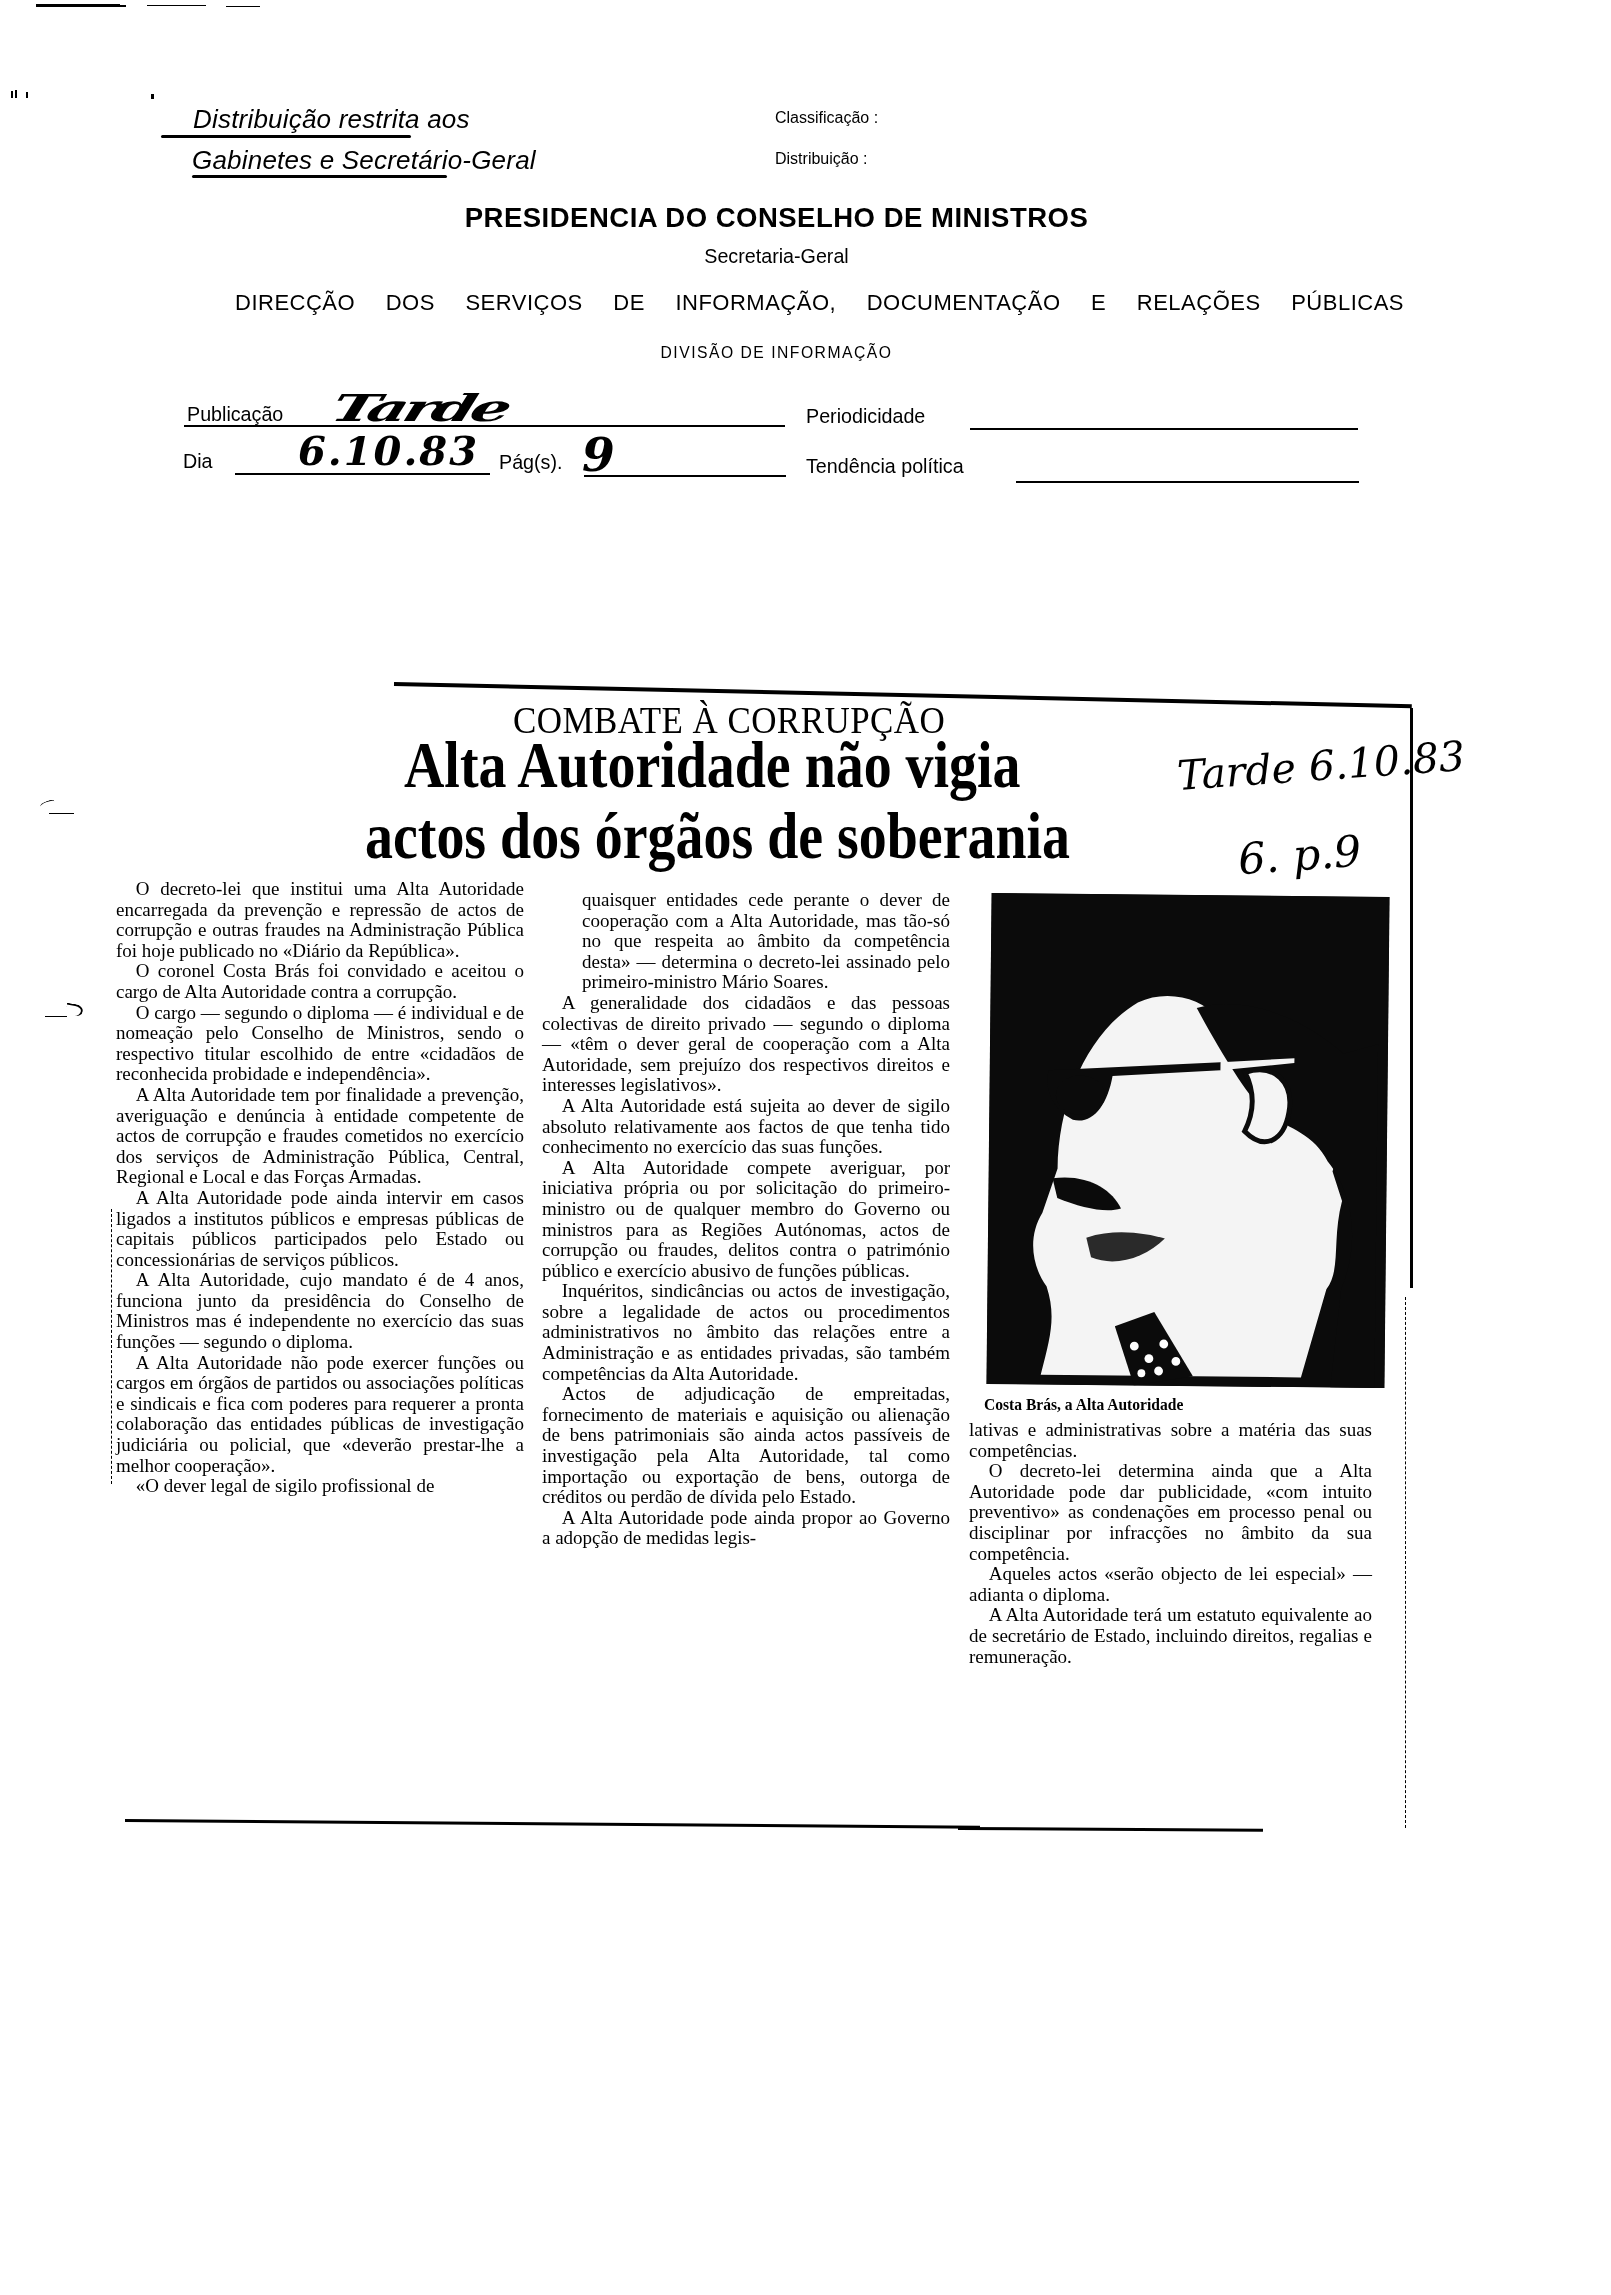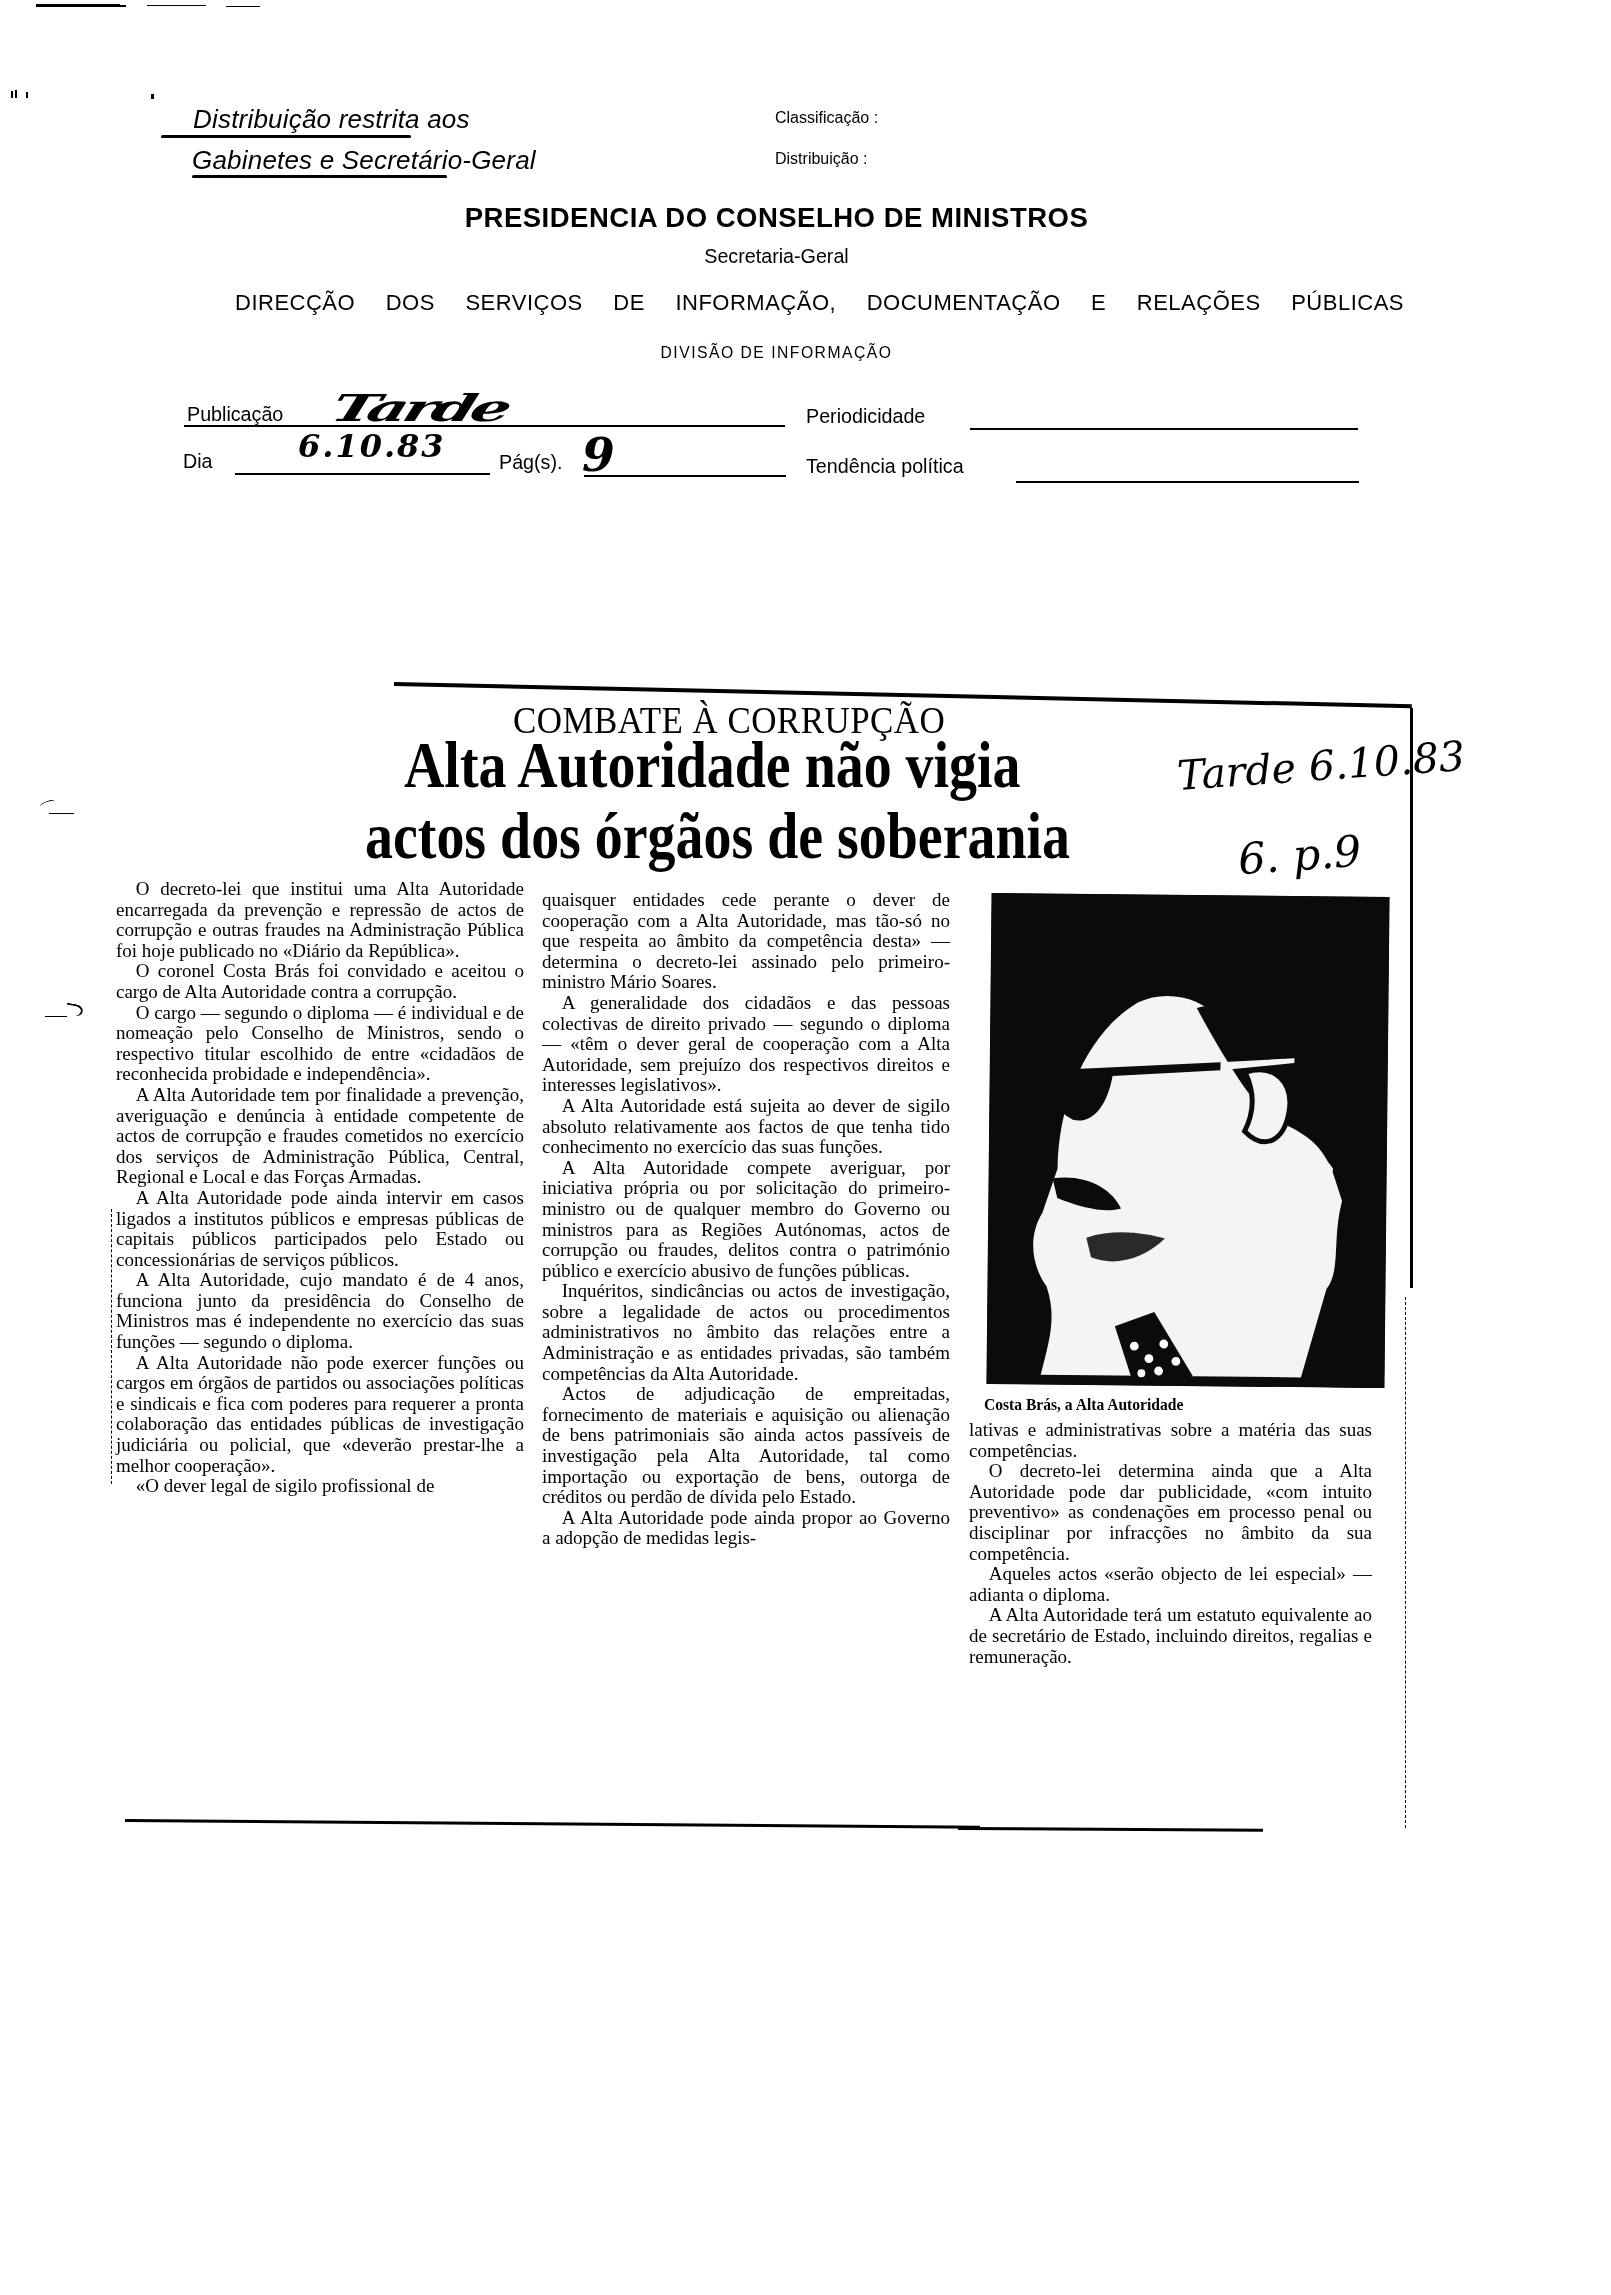--- a/index.html
+++ b/index.html
@@ -95,21 +95,21 @@
 <div class="abs center-line divisao" style="top:344px;">DIVISÃO DE INFORMAÇÃO</div>
 
 <div class="abs form-label" style="left:187px;top:403px;">Publicação</div>
 <div class="handwriting" style="left:339px;top:386px;font-size:37px;letter-spacing:-2.9px;transform:scaleX(1.7) skewX(-10deg);transform-origin:left top;">Tarde</div>
 <div class="form-line" style="left:184px;top:425px;width:601px;"></div>
 
 <div class="abs form-label" style="left:806px;top:405px;">Periodicidade</div>
 <div class="form-line" style="left:970px;top:428px;width:388px;"></div>
 
 <div class="abs form-label" style="left:183px;top:450px;">Dia</div>
-<div class="handwriting" style="left:298px;top:427px;font-size:32px;letter-spacing:2px;">6.10.83</div>
+<div class="handwriting" style="left:298px;top:427px;font-size:40px;letter-spacing:2px;">6.10.83</div>
 <div class="form-line" style="left:235px;top:473px;width:255px;"></div>
 
 <div class="abs form-label" style="left:499px;top:451px;">Pág(s).</div>
 <div class="handwriting" style="left:582px;top:427px;font-size:47px;">9</div>
 <div class="form-line" style="left:584px;top:475px;width:202px;"></div>
 
 <div class="abs form-label" style="left:806px;top:455px;">Tendência política</div>
 <div class="form-line" style="left:1016px;top:481px;width:343px;"></div>
 
 <div class="clip-top-rule" style="left:394px;top:682px;width:1018px;transform:rotate(1.25deg);"></div>
@@ -129,21 +129,21 @@
   <p>O cargo — segundo o diploma — é individual e de nomeação pelo Conselho de Ministros, sendo o respectivo titular escolhido de entre «cidadãos de reconhecida probidade e independência».</p>
   <p>A Alta Autoridade tem por finalidade a prevenção, averiguação e denúncia à entidade competente de actos de corrupção e fraudes cometidos no exercício dos serviços de Administração Pública, Central, Regional e Local e das Forças Armadas.</p>
   <p>A Alta Autoridade pode ainda intervir em casos ligados a institutos públicos e empresas públicas de capitais públicos participados pelo Estado ou concessionárias de serviços públicos.</p>
   <p>A Alta Autoridade, cujo mandato é de 4 anos, funciona junto da presidência do Conselho de Ministros mas é independente no exercício das suas funções — segundo o diploma.</p>
   <p>A Alta Autoridade não pode exercer funções ou cargos em órgãos de partidos ou associações políticas e sindicais e fica com poderes para requerer a pronta colaboração das entidades públicas de investigação judiciária ou policial, que «deverão prestar-lhe a melhor cooperação».</p>
   <p>«O dever legal de sigilo profissional de</p>
 </div>
 <div class="abs" style="left:111px;top:1209px;width:1.5px;height:275px;border-left:1.5px dashed #000;"></div>
 
 <div class="col" style="left:542px;top:890px;width:408px;">
-  <p style="text-indent:0;">quaisquer entidades cede perante o dever de cooperação com a Alta Autoridade, mas tão-só no que respeita ao âmbito da competência desta» — determina o decreto-lei assinado pelo primeiro-ministro Mário Soares.</p>
+  <p style="text-indent:0;margin-left:40px;">quaisquer entidades cede perante o dever de cooperação com a Alta Autoridade, mas tão-só no que respeita ao âmbito da competência desta» — determina o decreto-lei assinado pelo primeiro-ministro Mário Soares.</p>
   <p>A generalidade dos cidadãos e das pessoas colectivas de direito privado — segundo o diploma — «têm o dever geral de cooperação com a Alta Autoridade, sem prejuízo dos respectivos direitos e interesses legislativos».</p>
   <p>A Alta Autoridade está sujeita ao dever de sigilo absoluto relativamente aos factos de que tenha tido conhecimento no exercício das suas funções.</p>
   <p>A Alta Autoridade compete averiguar, por iniciativa própria ou por solicitação do primeiro-ministro ou de qualquer membro do Governo ou ministros para as Regiões Autónomas, actos de corrupção ou fraudes, delitos contra o património público e exercício abusivo de funções públicas.</p>
   <p>Inquéritos, sindicâncias ou actos de investigação, sobre a legalidade de actos ou procedimentos administrativos no âmbito das relações entre a Administração e as entidades privadas, são também competências da Alta Autoridade.</p>
   <p>Actos de adjudicação de empreitadas, fornecimento de materiais e aquisição ou alienação de bens patrimoniais são ainda actos passíveis de investigação pela Alta Autoridade, tal como importação ou exportação de bens, outorga de créditos ou perdão de dívida pelo Estado.</p>
   <p>A Alta Autoridade pode ainda propor ao Governo a adopção de medidas legis-</p>
 </div>
 
 <div class="photo" style="left:989px;top:895px;width:398px;height:491px;">
   <svg width="398" height="491" viewBox="0 0 810 1000">

